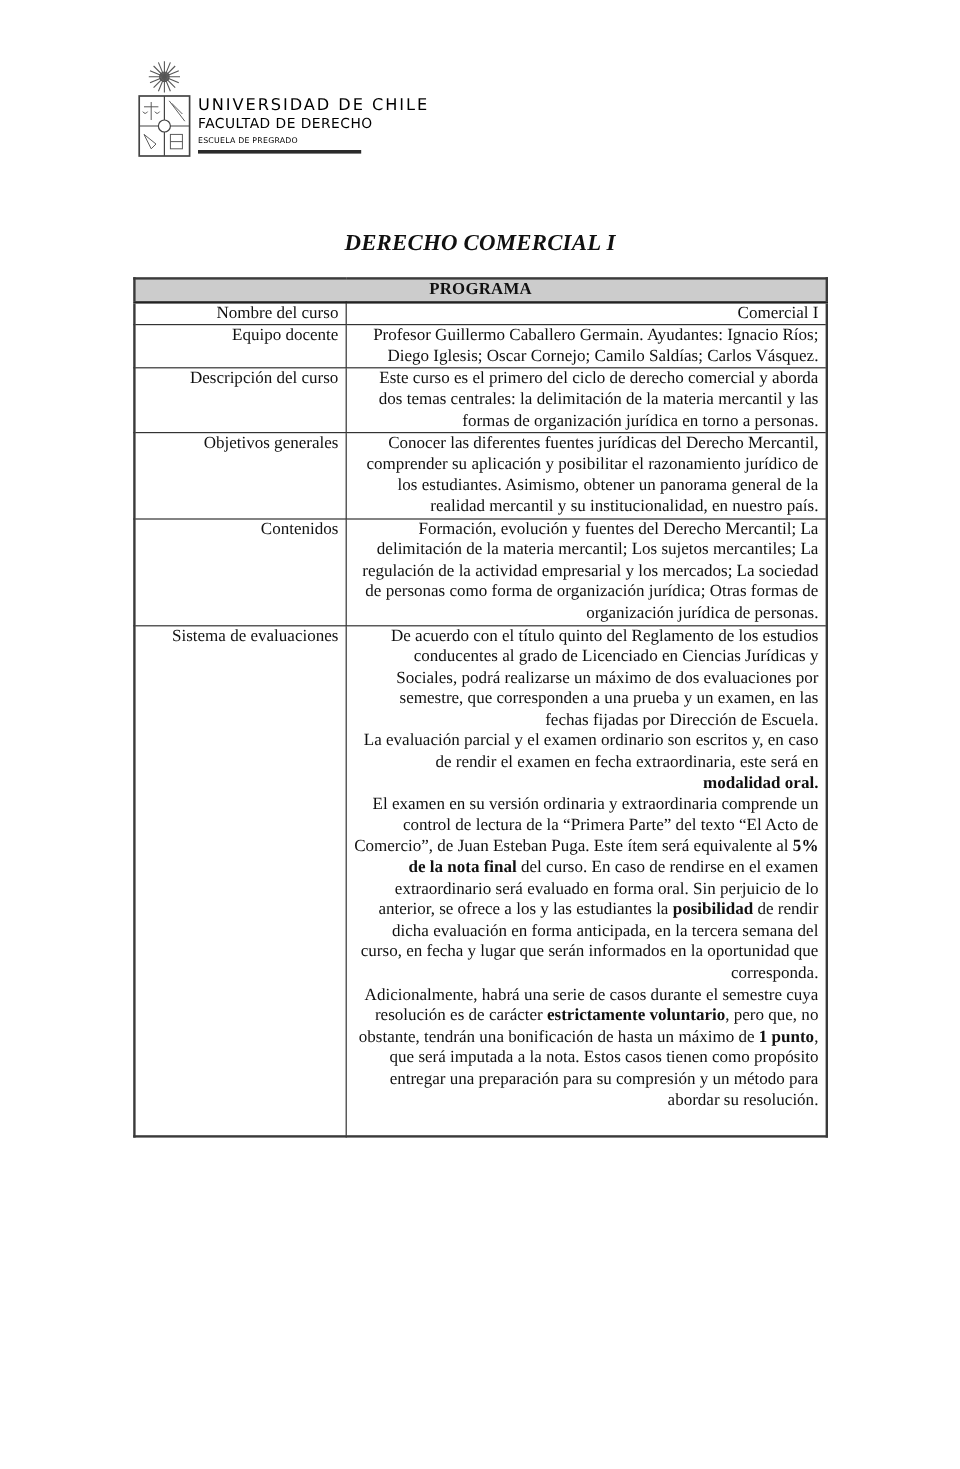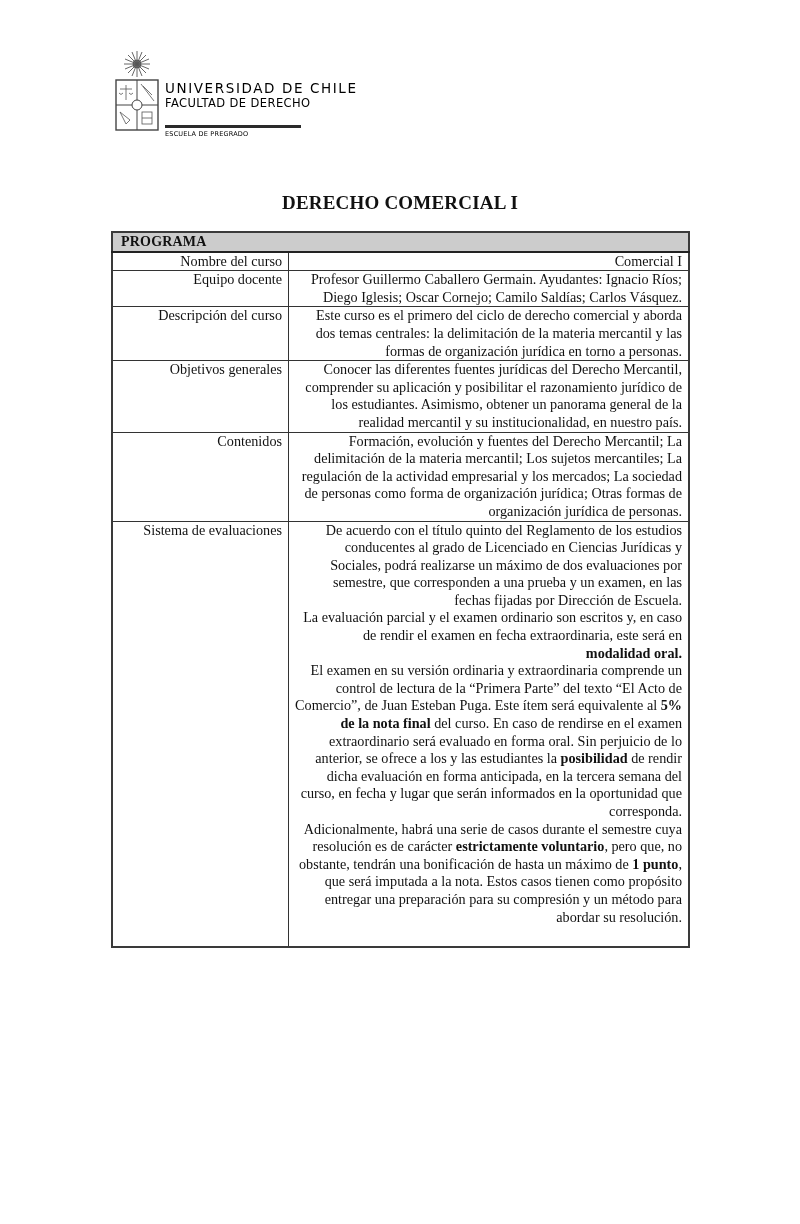--- a/index.html
+++ b/index.html
@@ -44,55 +44,56 @@
     }
     .fac-name {
       font-size: 11.5px;
       letter-spacing: 0.4px;
       line-height: 15px;
     }
     .esc-name {
       font-size: 6.5px;
       letter-spacing: 0.2px;
       line-height: 10px;
-      margin-top: 18px;
+      margin-top: 1px;
     }
     .uni-rule {
       position: absolute;
       left: 51px;
       top: 75px;
       width: 136px;
       height: 3px;
       background: #2a2a2a;
     }
     .doc-title {
       position: absolute;
       left: 0;
       width: 800px;
       top: 191px;
       text-align: center;
       font-size: 19px;
       font-weight: bold;
       letter-spacing: 0.2px;
       line-height: 24px;
+      font-style: italic;
     }
     table.programa {
       position: absolute;
       left: 111px;
       top: 231px;
       width: 579px;
       border-collapse: collapse;
       font-size: 14.2px;
       line-height: 17.6px;
       border: 2px solid #3a3a3a;
     }
     table.programa th {
       background: #cccccc;
       font-weight: bold;
-      text-align: left;
+      text-align: center;
       font-size: 14px;
       padding: 0 8px;
       height: 16px;
       border: 1px solid #333333;
       border-bottom: 2px solid #222222;
       letter-spacing: 0.2px;
     }
     table.programa td {
       border: 1px solid #333333;
       border-top: 1.5px solid #222222;

